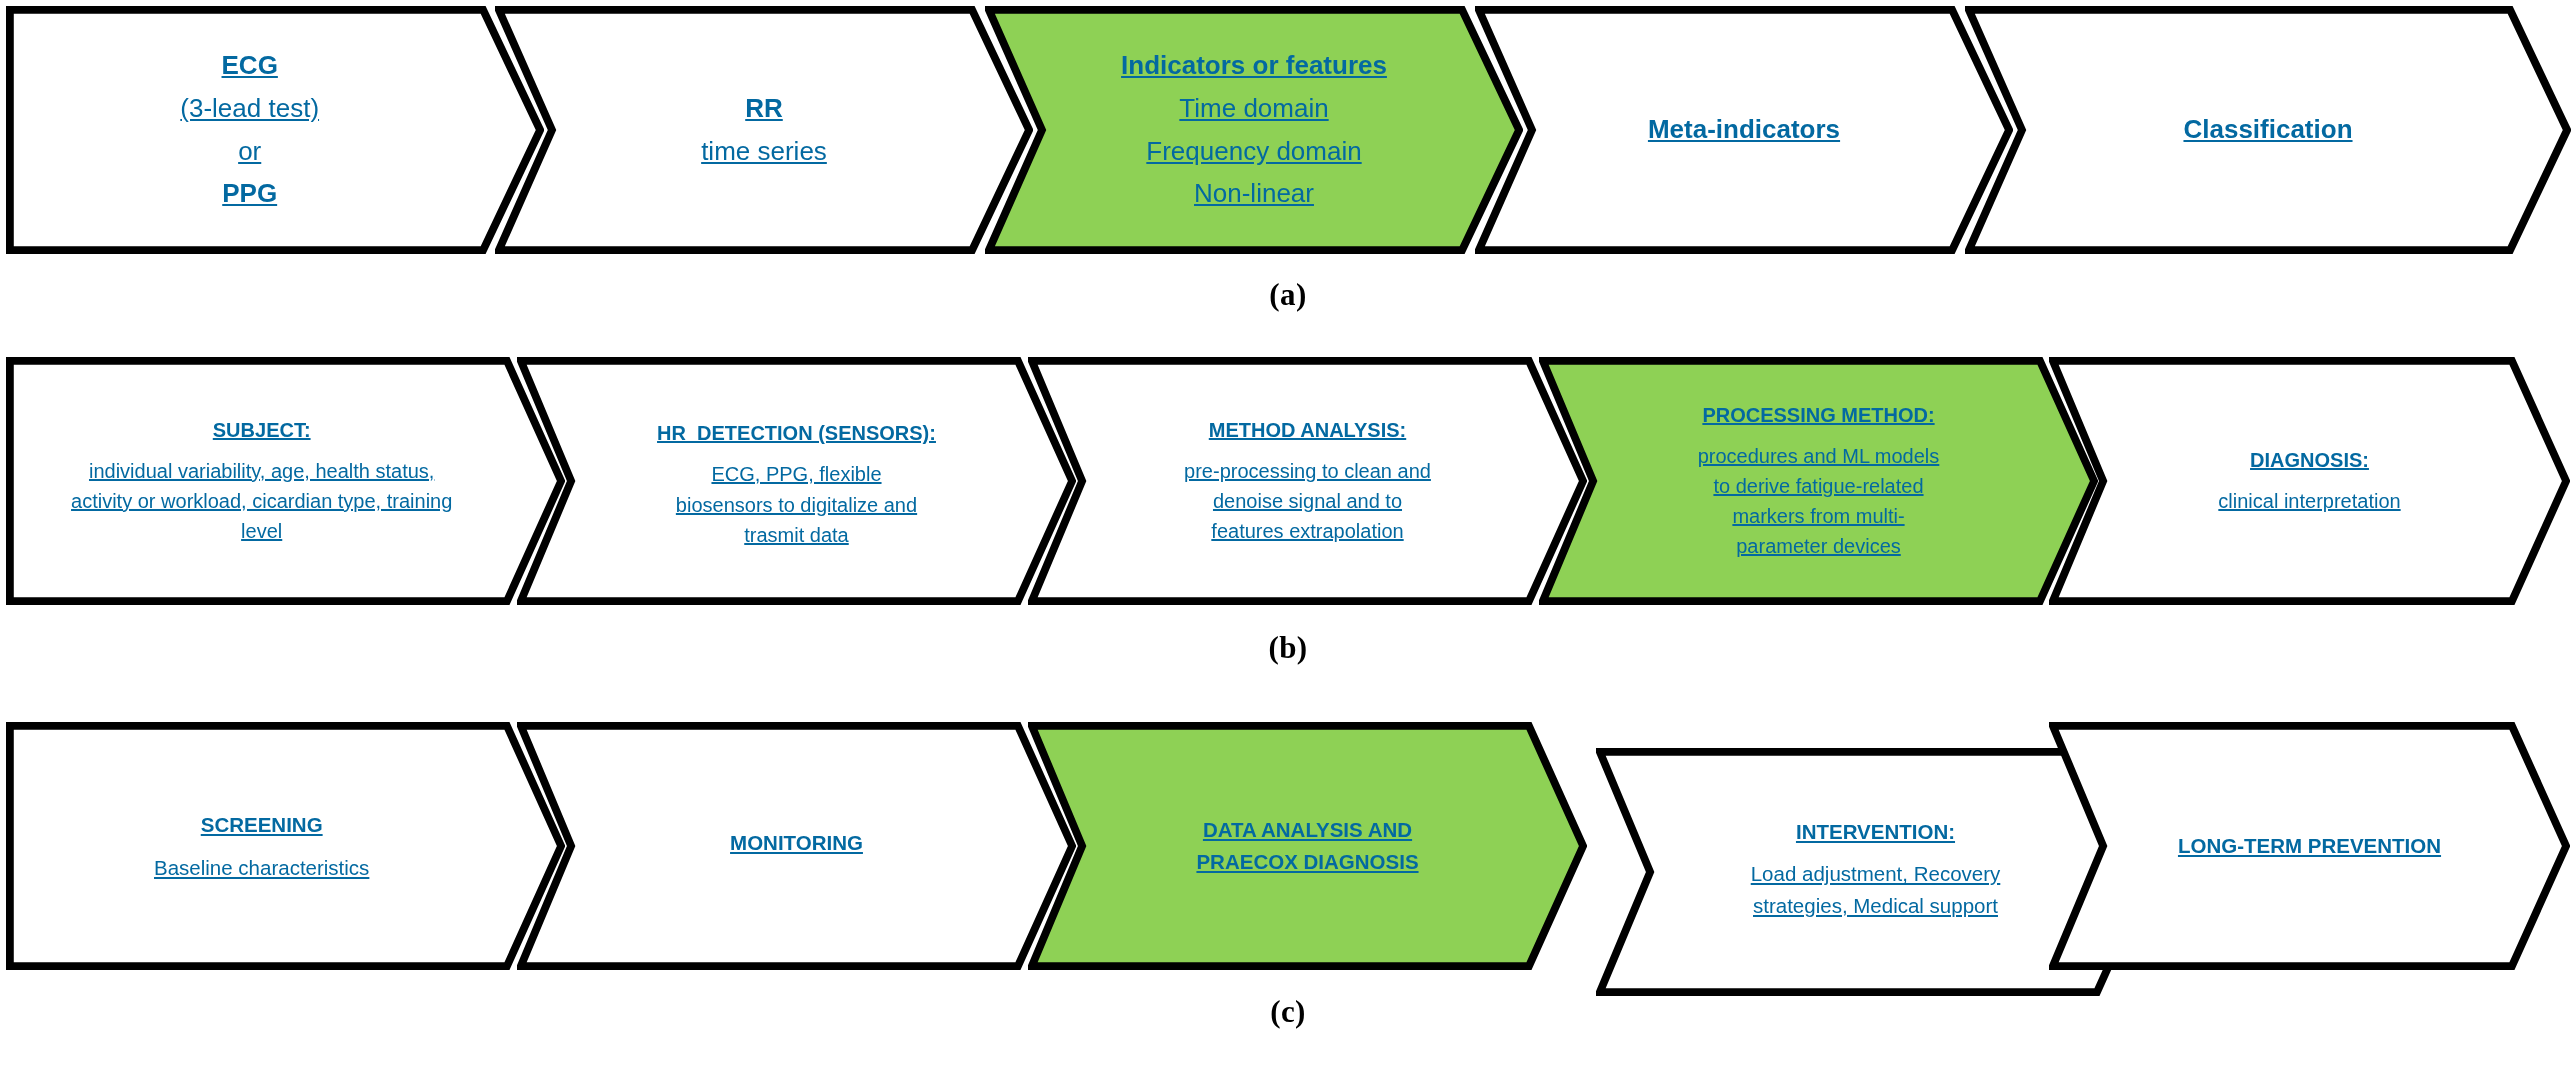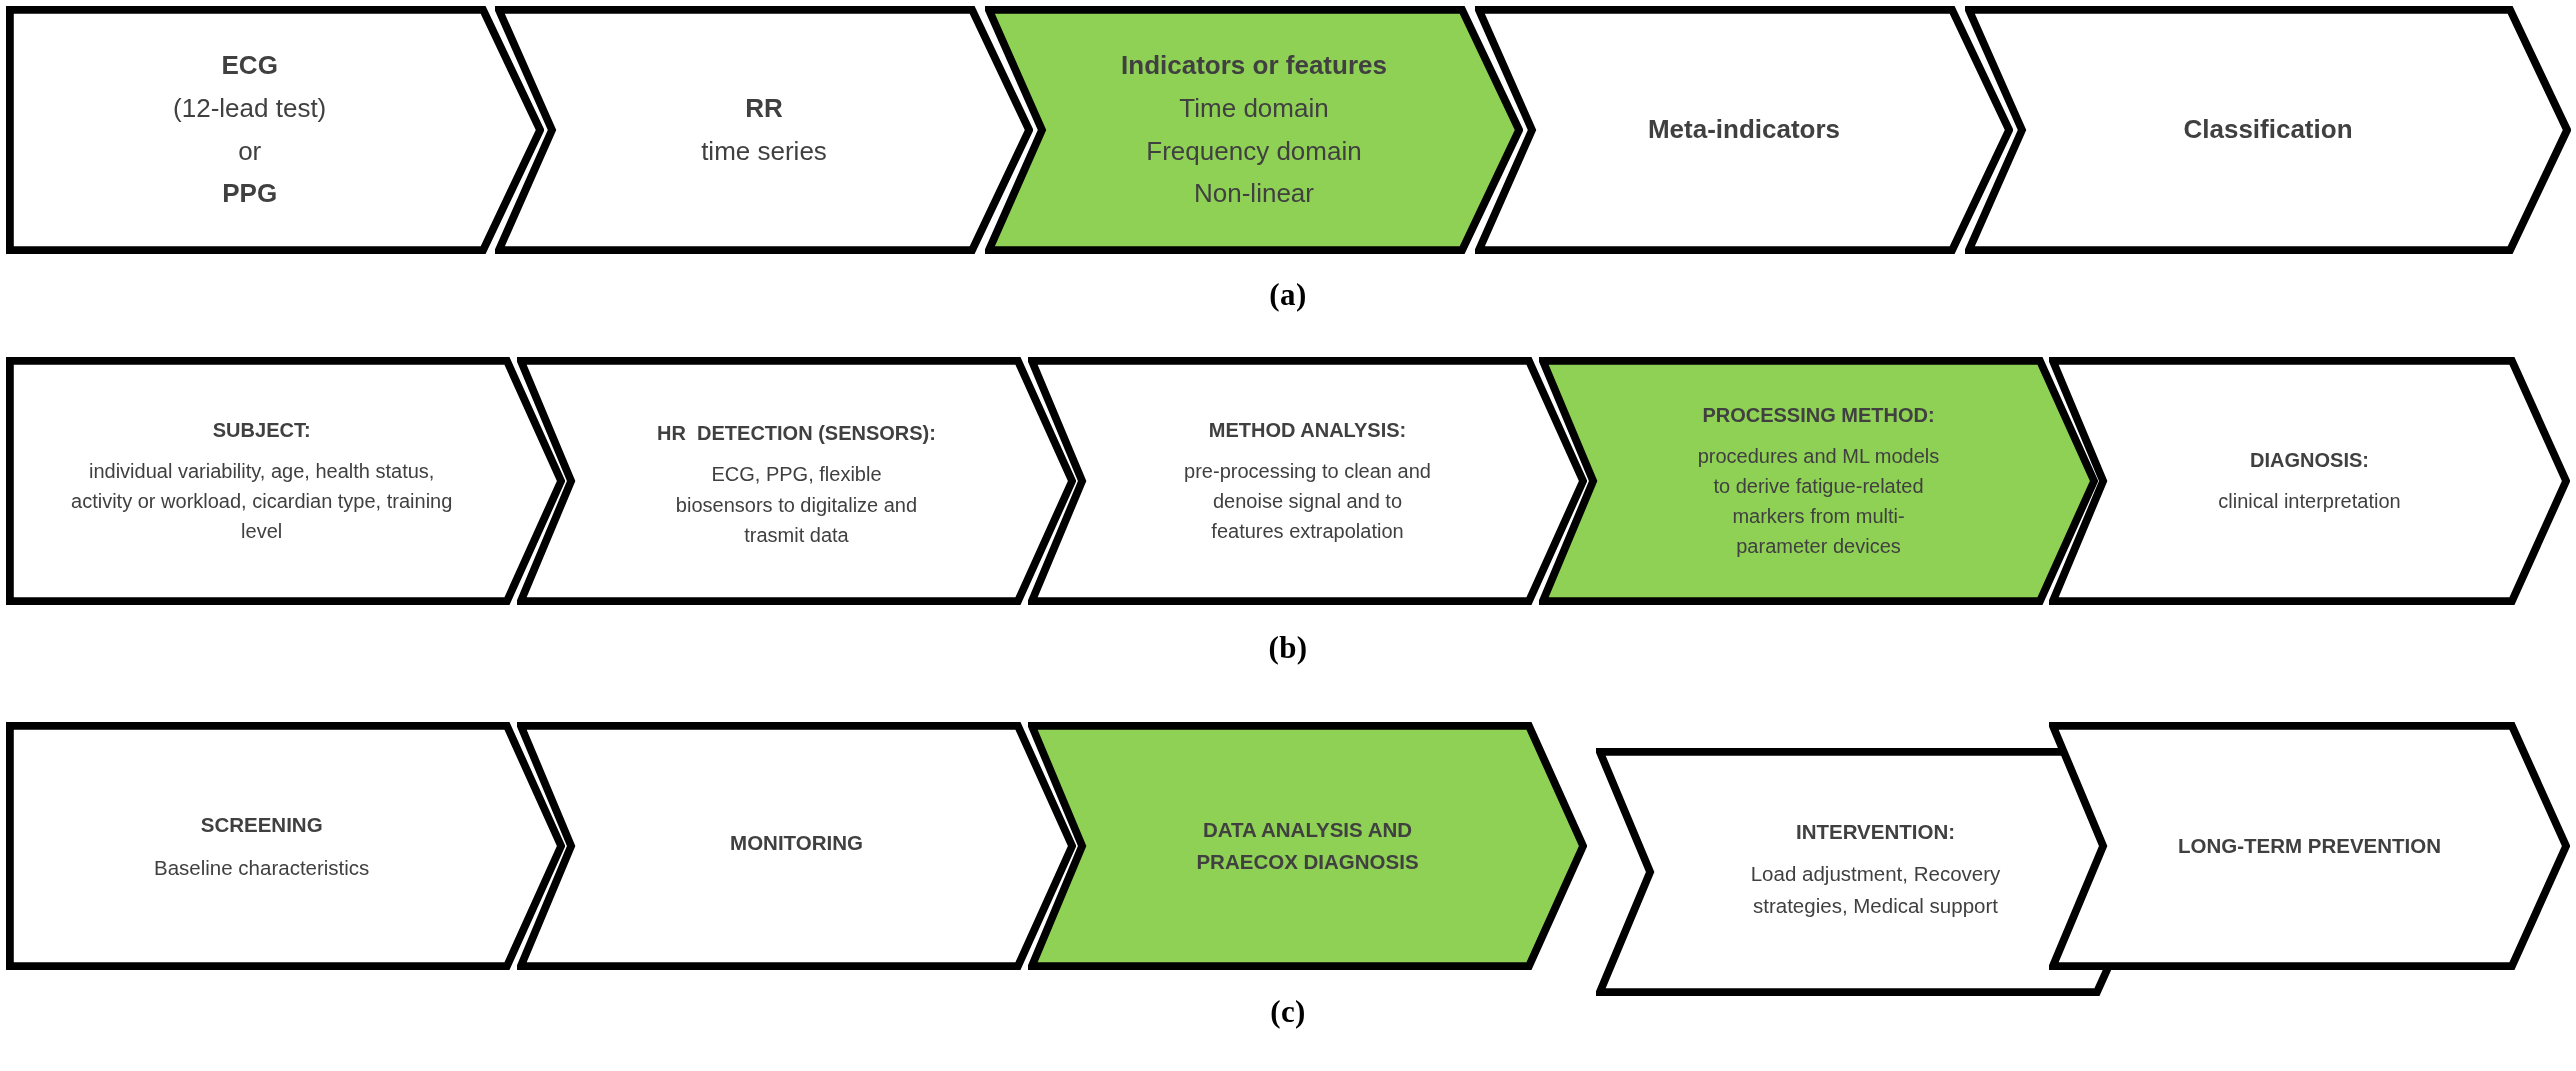--- a/index.html
+++ b/index.html
@@ -31,22 +31,23 @@
   }
   .chev .svgwrap{position:absolute;inset:0;}
   .chev svg{display:block;width:100%;height:100%;}
   .chev .content{
     position:relative;
     z-index:2;
     width:100%;
     padding:0 2.8px;
     box-sizing:border-box;
     text-align:center;
-    color:#404040;
+    color:#0369a1;
     line-height:1.34;
+    text-decoration:underline;
   }
 
   .line{display:block;white-space:pre;}
   .ln-bold{font-weight:bold;}
   .ln-reg{font-weight:normal;}
 
   
   .panel-a .content{font-size:26px;}
   .panel-a .line{margin:7.8px 0;}
 
@@ -83,21 +84,21 @@
   <div class="panel panel-a">
     <div class="flow">
         <div class="chev" style="left: 5.7px; width: 538px;">
           <div class="svgwrap">
             <svg viewBox="0 0 760 350" preserveAspectRatio="none">
               <polygon points="5.5,5.5 674.0,5.5 754.5,175.0 674.0,344.5 5.5,344.5" fill="#ffffff" stroke="#000000" stroke-width="11" stroke-linejoin="miter"></polygon>
             </svg>
           </div>
           <div class="content" style="padding-left: 21px; padding-right: 71px;">
             <span class="line ln-bold">ECG</span>
-            <span class="line ln-reg">(12-lead test)</span>
+            <span class="line ln-reg">(3-lead test)</span>
             <span class="line ln-reg">or</span>
             <span class="line ln-bold">PPG</span>
           </div>
         </div>
         <div class="chev" style="left: 495px; width: 538px;">
           <div class="svgwrap">
             <svg viewBox="0 0 760 350" preserveAspectRatio="none">
               <polygon points="5.5,5.5 674.0,5.5 754.5,175.0 674.0,344.5 5.5,344.5 80.5,175.0" fill="#ffffff" stroke="#000000" stroke-width="11" stroke-linejoin="miter"></polygon>
             </svg>
           </div>

